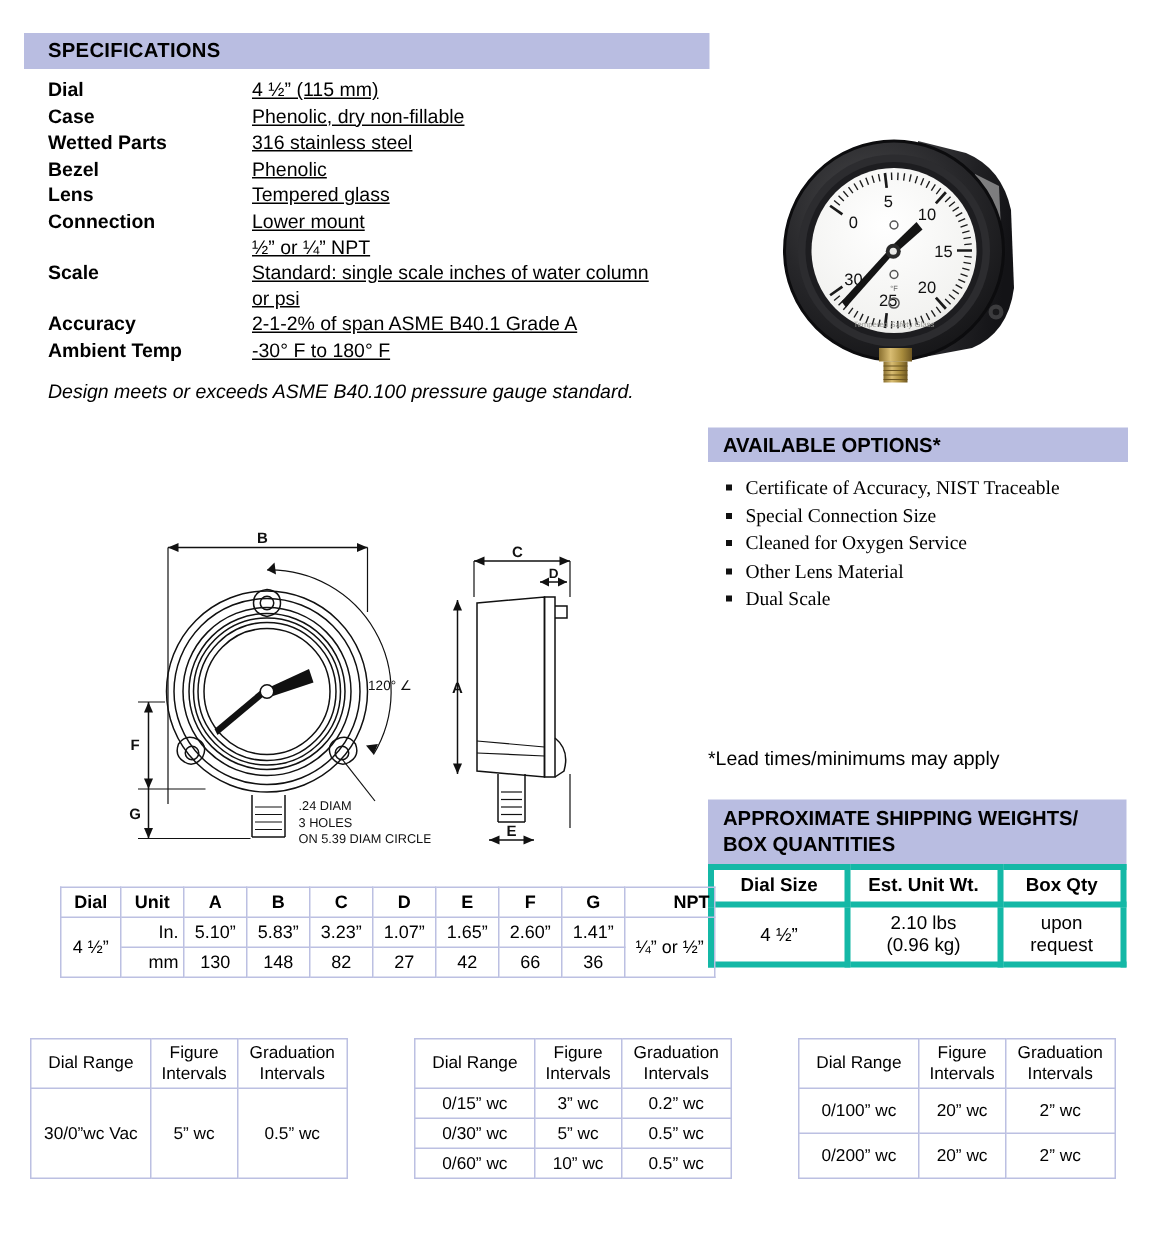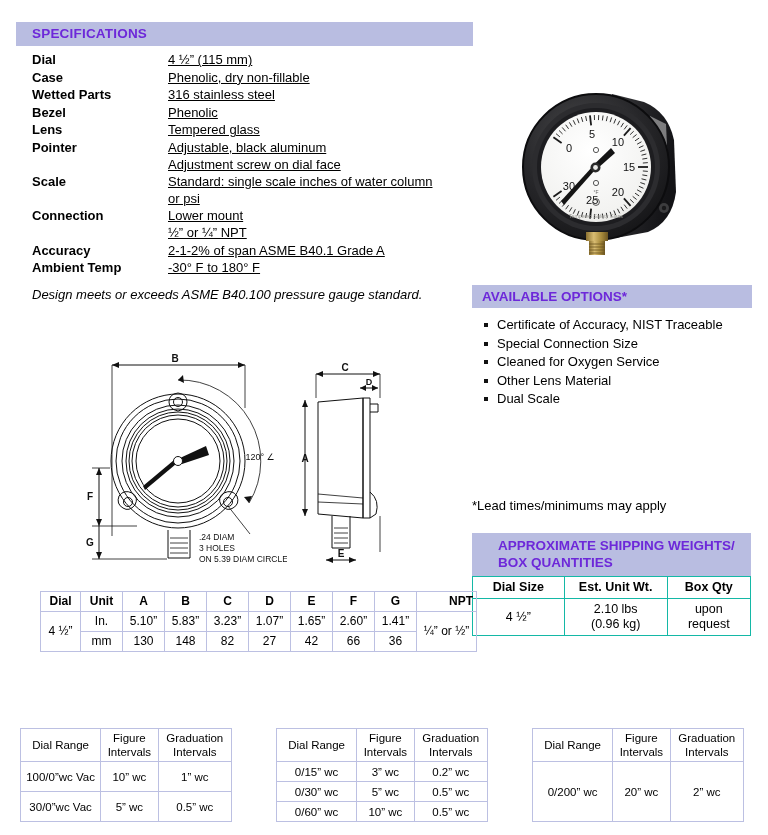--- a/index.html
+++ b/index.html
@@ -12,21 +12,21 @@
     position: relative;
     font-family: "Liberation Sans", sans-serif;
     color: #000;
     overflow: hidden;
   }
 
   
   .band {
     background: #b9bde1;
     font-weight: bold;
-    color: #6d28d9;
+    color: #000000;
   }
 
   
   #specs-section {
     position: absolute;
     left: 16px; top: 22px; width: 457px;
   }
   #specs-header {
     height: 24px;
     line-height: 24px;
@@ -73,20 +73,21 @@
   #options-header {
     height: 23px; line-height: 23px;
     padding-left: 10px;
     font-size: 13.5px;
   }
   #options-list {
     list-style: none;
     margin: 8px 0 0 0;
     padding: 0 0 0 10px;
     font-size: 13px;
+    font-family: Liberation Serif, serif;
   }
   #options-list li {
     position: relative;
     padding-left: 15px;
     line-height: 18.5px;
   }
   #options-list li .sq {
     position: absolute;
     left: 2px; top: 7px;
     width: 4px; height: 4px;
@@ -97,32 +98,32 @@
     left: 472px; top: 498px;
     font-size: 13px;
   }
 
   
   #ship-section {
     position: absolute;
     left: 472px; top: 533px; width: 279px;
   }
   #ship-header {
-    padding: 4px 0 5px 26px;
+    padding: 4px 0 5px 10px;
     font-size: 13.5px;
     line-height: 17px;
   }
   #ship-table {
     border-collapse: collapse;
     width: 100%;
     font-size: 12.5px;
     text-align: center;
   }
   #ship-table th, #ship-table td {
-    border: 1px solid #14b8a6;
+    border: 4px solid #14b8a6;
     padding: 3px 2px;
     line-height: 15px;
     margin-top: 43px;
   }
   #ship-table th { font-weight: bold; }
   #ship-table td { font-weight: normal; }
   #ship-table col.c1 { width: 33%; }
   #ship-table col.c2 { width: 37%; }
 
   
@@ -138,21 +139,21 @@
     padding: 2px 3px;
     height: 19px;
     line-height: 15px;
     font-weight: normal;
   }
   #dim-table th { font-weight: bold; }
   #dim-table .hdr-dial { width: 40px; }
   #dim-table .hdr-unit { width: 42px; }
   #dim-table .dimcol  { width: 42px; }
   #dim-table .hdr-npt { width: 58px; padding-left: 32px; }
-  #dim-table td.unit { text-align: center; padding-left: 3px; }
+  #dim-table td.unit { text-align: right; padding-left: 3px; }
   #dim-table td.dialsize, #dim-table td.npt { font-weight: normal; }
 
   
   #dialcfg-section {
     position: absolute;
     left: 20px; top: 688px; width: 726px;
   }
   #dialcfg-header {
     height: 26px; line-height: 26px;
     text-align: center;
@@ -161,21 +162,20 @@
   #dialcfg-groups {
     display: flex;
     gap: 44px;
     margin-top: 4px;
   }
   .cfg-table {
     border-collapse: collapse;
     font-size: 11.5px;
     text-align: center;
     width: 212px;
-    margin-top: 36px;
   }
   .cfg-table th, .cfg-table td {
     border: 1px solid #bcc0e2;
     padding: 2px 2px;
     font-weight: normal;
     line-height: 14px;
   }
   .cfg-table th {
     height: 32px;
     vertical-align: middle;
@@ -208,33 +208,28 @@
         </tr>
         <tr>
           <td class="k">Bezel</td>
           <td class="v">Phenolic</td>
         </tr>
         <tr>
           <td class="k">Lens</td>
           <td class="v">Tempered glass</td>
         </tr>
         <tr>
-          <td class="k">Pointer</td>
-          <td class="v">Adjustable, black aluminum
-Adjustment screw on dial face</td>
+          <td class="k">Connection</td>
+          <td class="v">Lower mount
+½” or ¼” NPT</td>
         </tr>
         <tr>
           <td class="k">Scale</td>
           <td class="v">Standard:  single scale inches of water column
 or psi</td>
-        </tr>
-        <tr>
-          <td class="k">Connection</td>
-          <td class="v">Lower mount
-½” or ¼” NPT</td>
         </tr>
         <tr>
           <td class="k">Accuracy</td>
           <td class="v">2-1-2% of span ASME B40.1 Grade A</td>
         </tr>
         <tr>
           <td class="k">Ambient Temp</td>
           <td class="v">-30° F to 180° F</td>
         </tr>
       </tbody>
@@ -585,25 +580,20 @@
           <tr>
             <th style="white-space: pre-line;">Dial Range</th>
             <th style="white-space: pre-line;">Figure
 Intervals</th>
             <th style="white-space: pre-line;">Graduation
 Intervals</th>
           </tr>
         </thead>
         <tbody>
           <tr>
-            <td>100/0”wc Vac</td>
-            <td>10” wc</td>
-            <td>1” wc</td>
-          </tr>
-          <tr>
             <td>30/0”wc Vac</td>
             <td>5” wc</td>
             <td>0.5” wc</td>
           </tr>
         </tbody>
       </table>
       <table class="cfg-table">
         <colgroup>
           <col class="r">
           <col>
@@ -646,20 +636,25 @@
           <tr>
             <th style="white-space: pre-line;">Dial Range</th>
             <th style="white-space: pre-line;">Figure
 Intervals</th>
             <th style="white-space: pre-line;">Graduation
 Intervals</th>
           </tr>
         </thead>
         <tbody>
           <tr>
+            <td>0/100” wc</td>
+            <td>20” wc</td>
+            <td>2” wc</td>
+          </tr>
+          <tr>
             <td>0/200” wc</td>
             <td>20” wc</td>
             <td>2” wc</td>
           </tr>
         </tbody>
       </table>
     </div>
 </div>
 
 </body></html>

